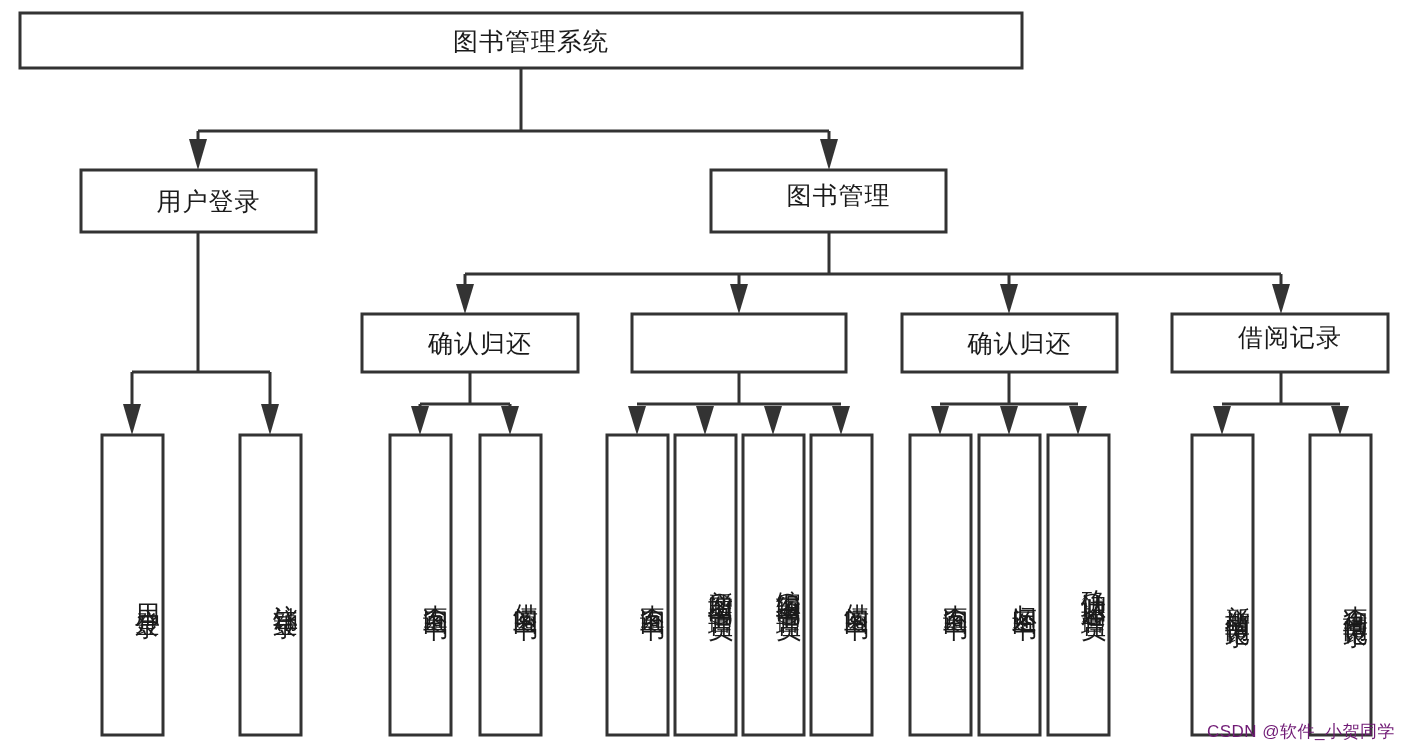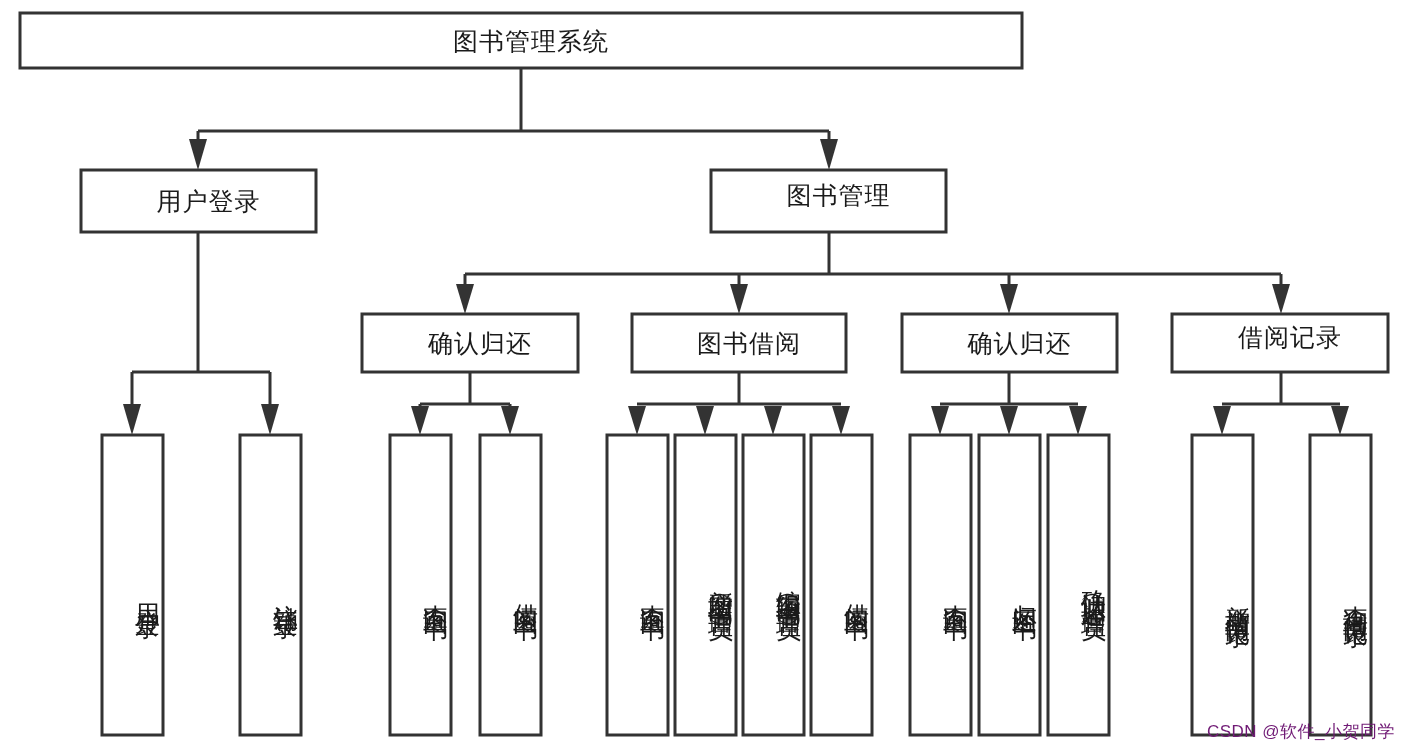--- a/index.html
+++ b/index.html
@@ -173,21 +173,20 @@
     <rect class="node-box" x="1192" y="435" width="61" height="300"></rect>
     <rect class="node-box" x="1310" y="435" width="61" height="300"></rect>
   </svg>
 
   <div class="node-label label-horizontal" style="left:20px; top:13px; width:1002px; height:55px;">图书管理系统</div>
 
   <div class="node-label label-horizontal" style="left:81px; top:170px; width:235px; height:62px;">用户登录</div>
   <div class="node-label label-horizontal" style="left:711px; top:170px; width:235px; height:50px;border-radius:20px;">图书管理</div>
 
   <div class="node-label label-horizontal" style="left:362px; top:314px; width:216px; height:58px;">确认归还</div>
-  <div class="node-label label-horizontal" style="left:632px; top:314px; width:214px; height:58px;">图书借阅</div>
   <div class="node-label label-horizontal" style="left:902px; top:314px; width:215px; height:58px;">确认归还</div>
   <div class="node-label label-horizontal" style="left:1172px; top:314px; width:216px; height:46px;">借阅记录</div>
 
   <div class="node-label label-vertical" style="left:102px; top:435px; width:61px; height:300px;">用户登录</div>
   <div class="node-label label-vertical" style="left:240px; top:435px; width:61px; height:300px;">注销登录</div>
 
   <div class="node-label label-vertical" style="left:390px; top:435px; width:61px; height:300px;">查询图书</div>
   <div class="node-label label-vertical" style="left:480px; top:435px; width:61px; height:300px;">借阅图书</div>
 
   <div class="node-label label-vertical" style="left:607px; top:435px; width:61px; height:300px;">查询图书</div>

